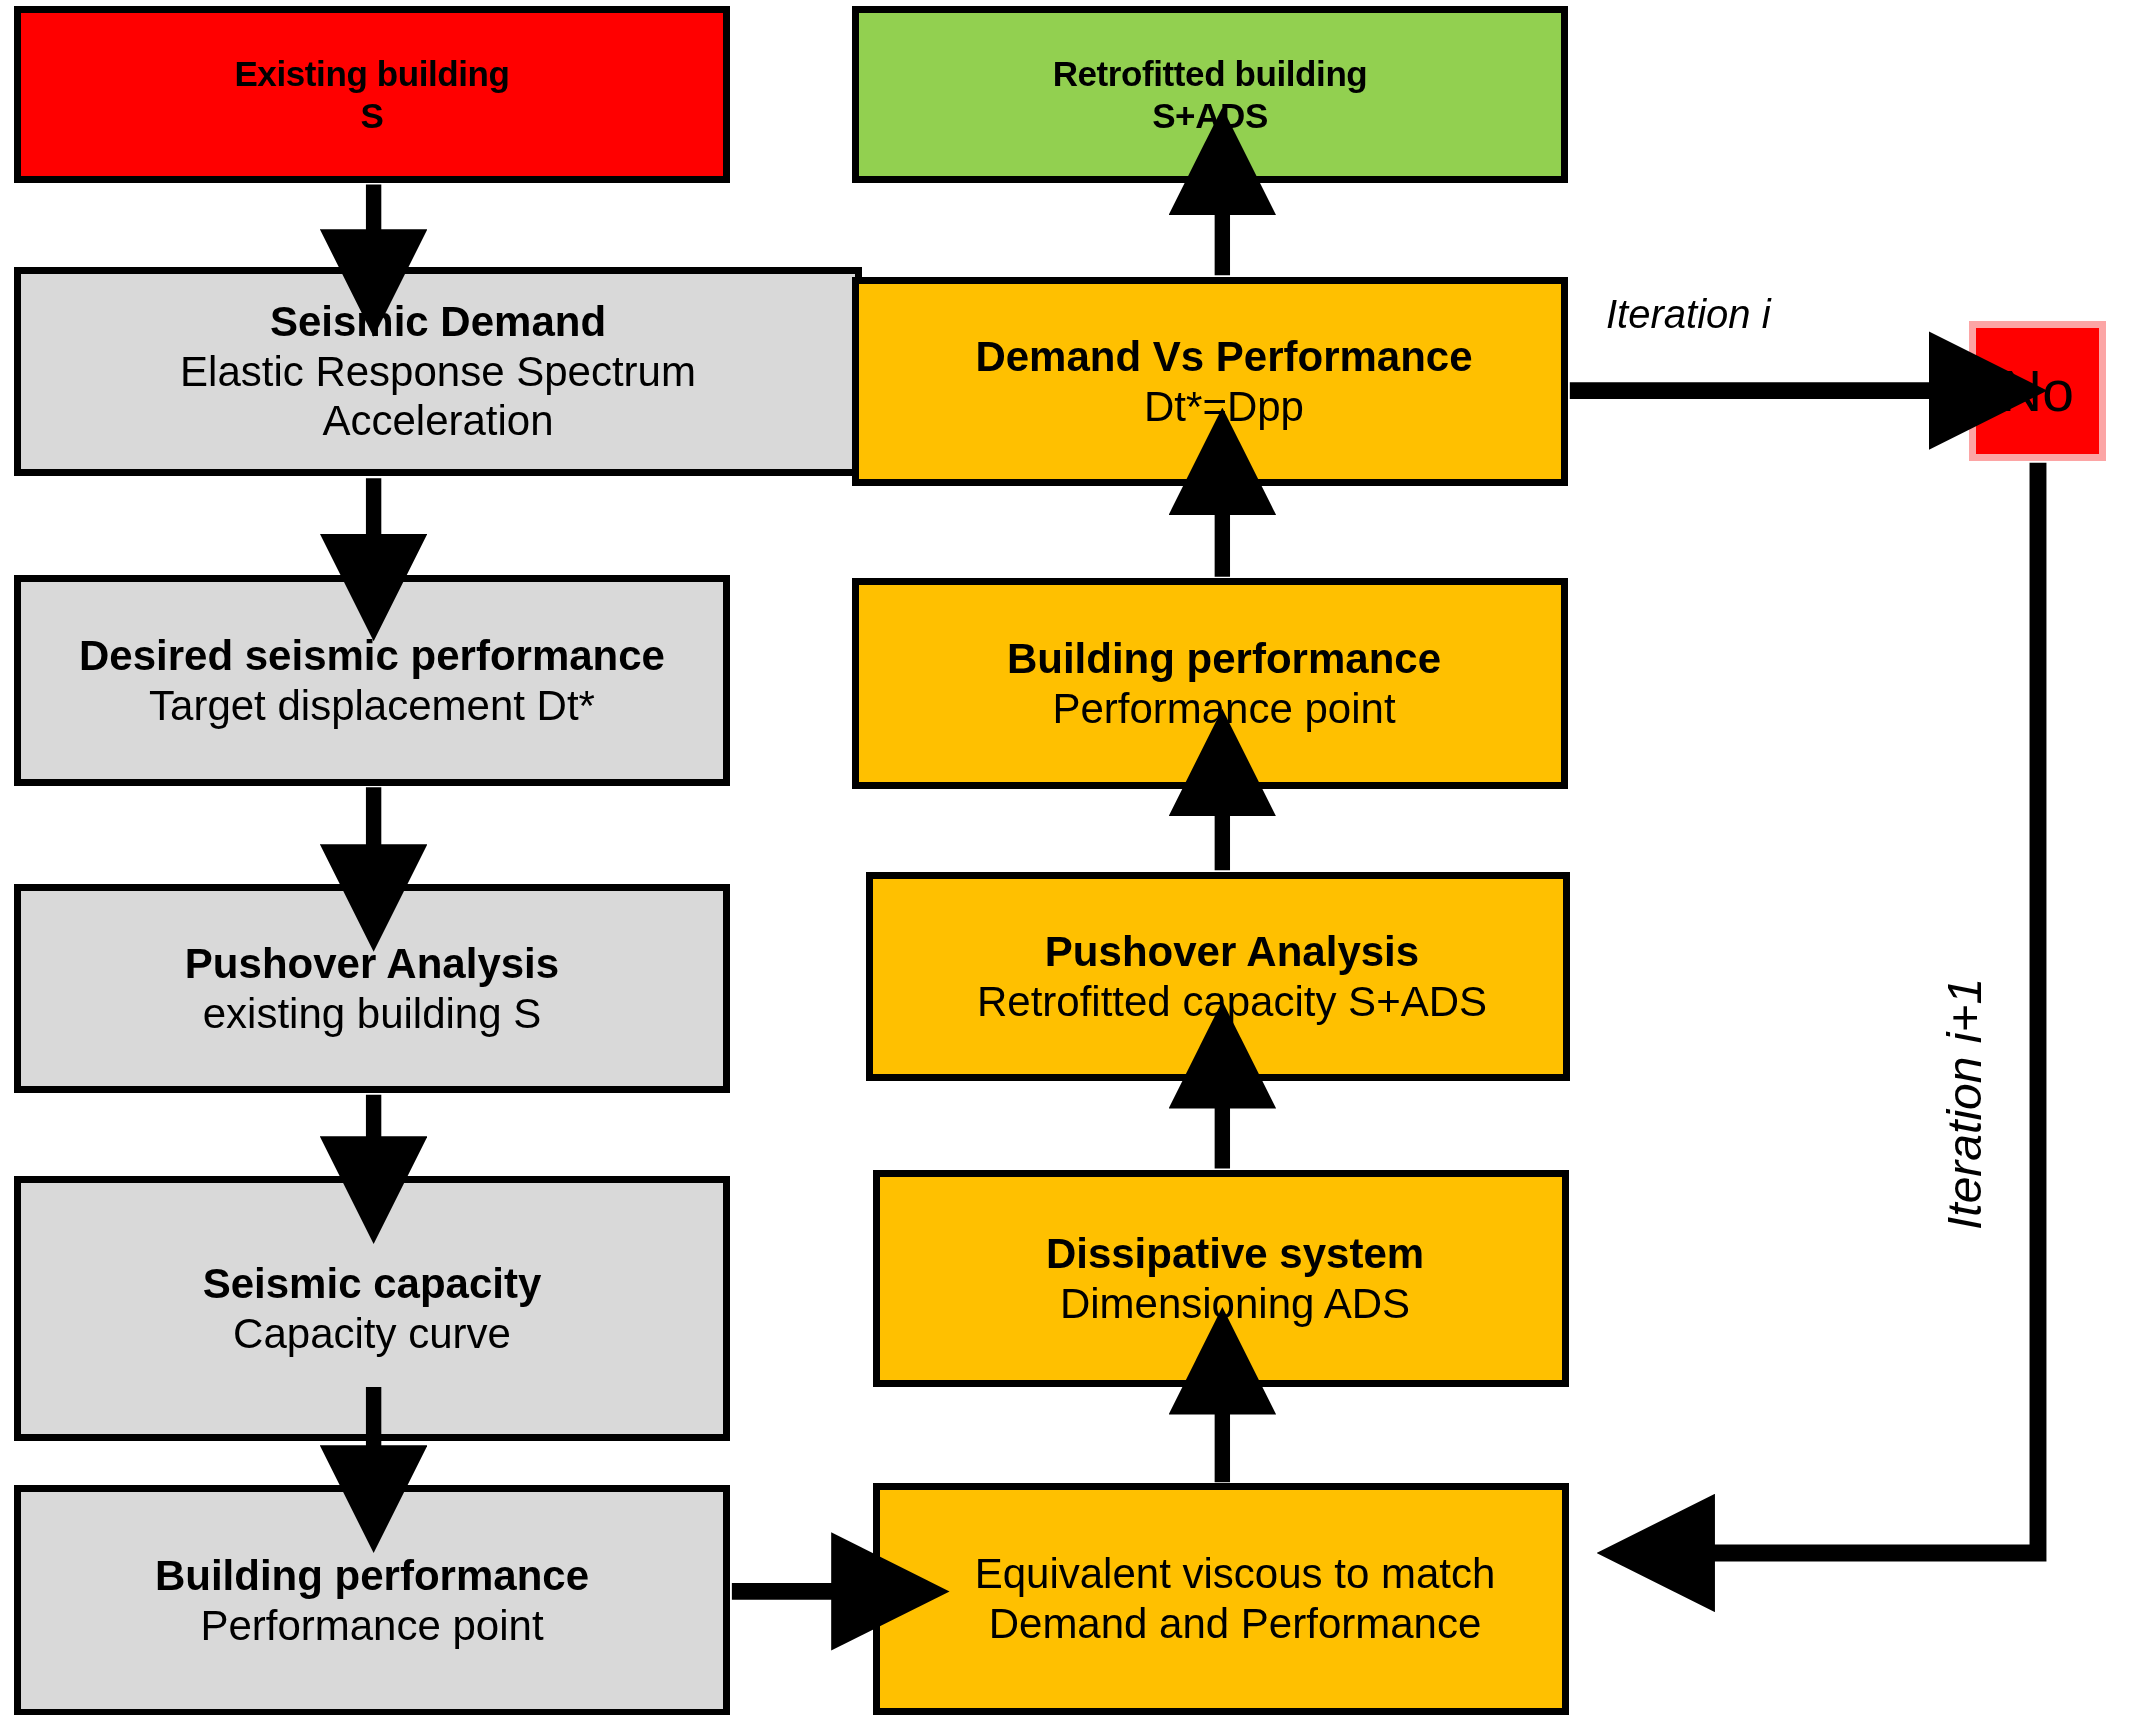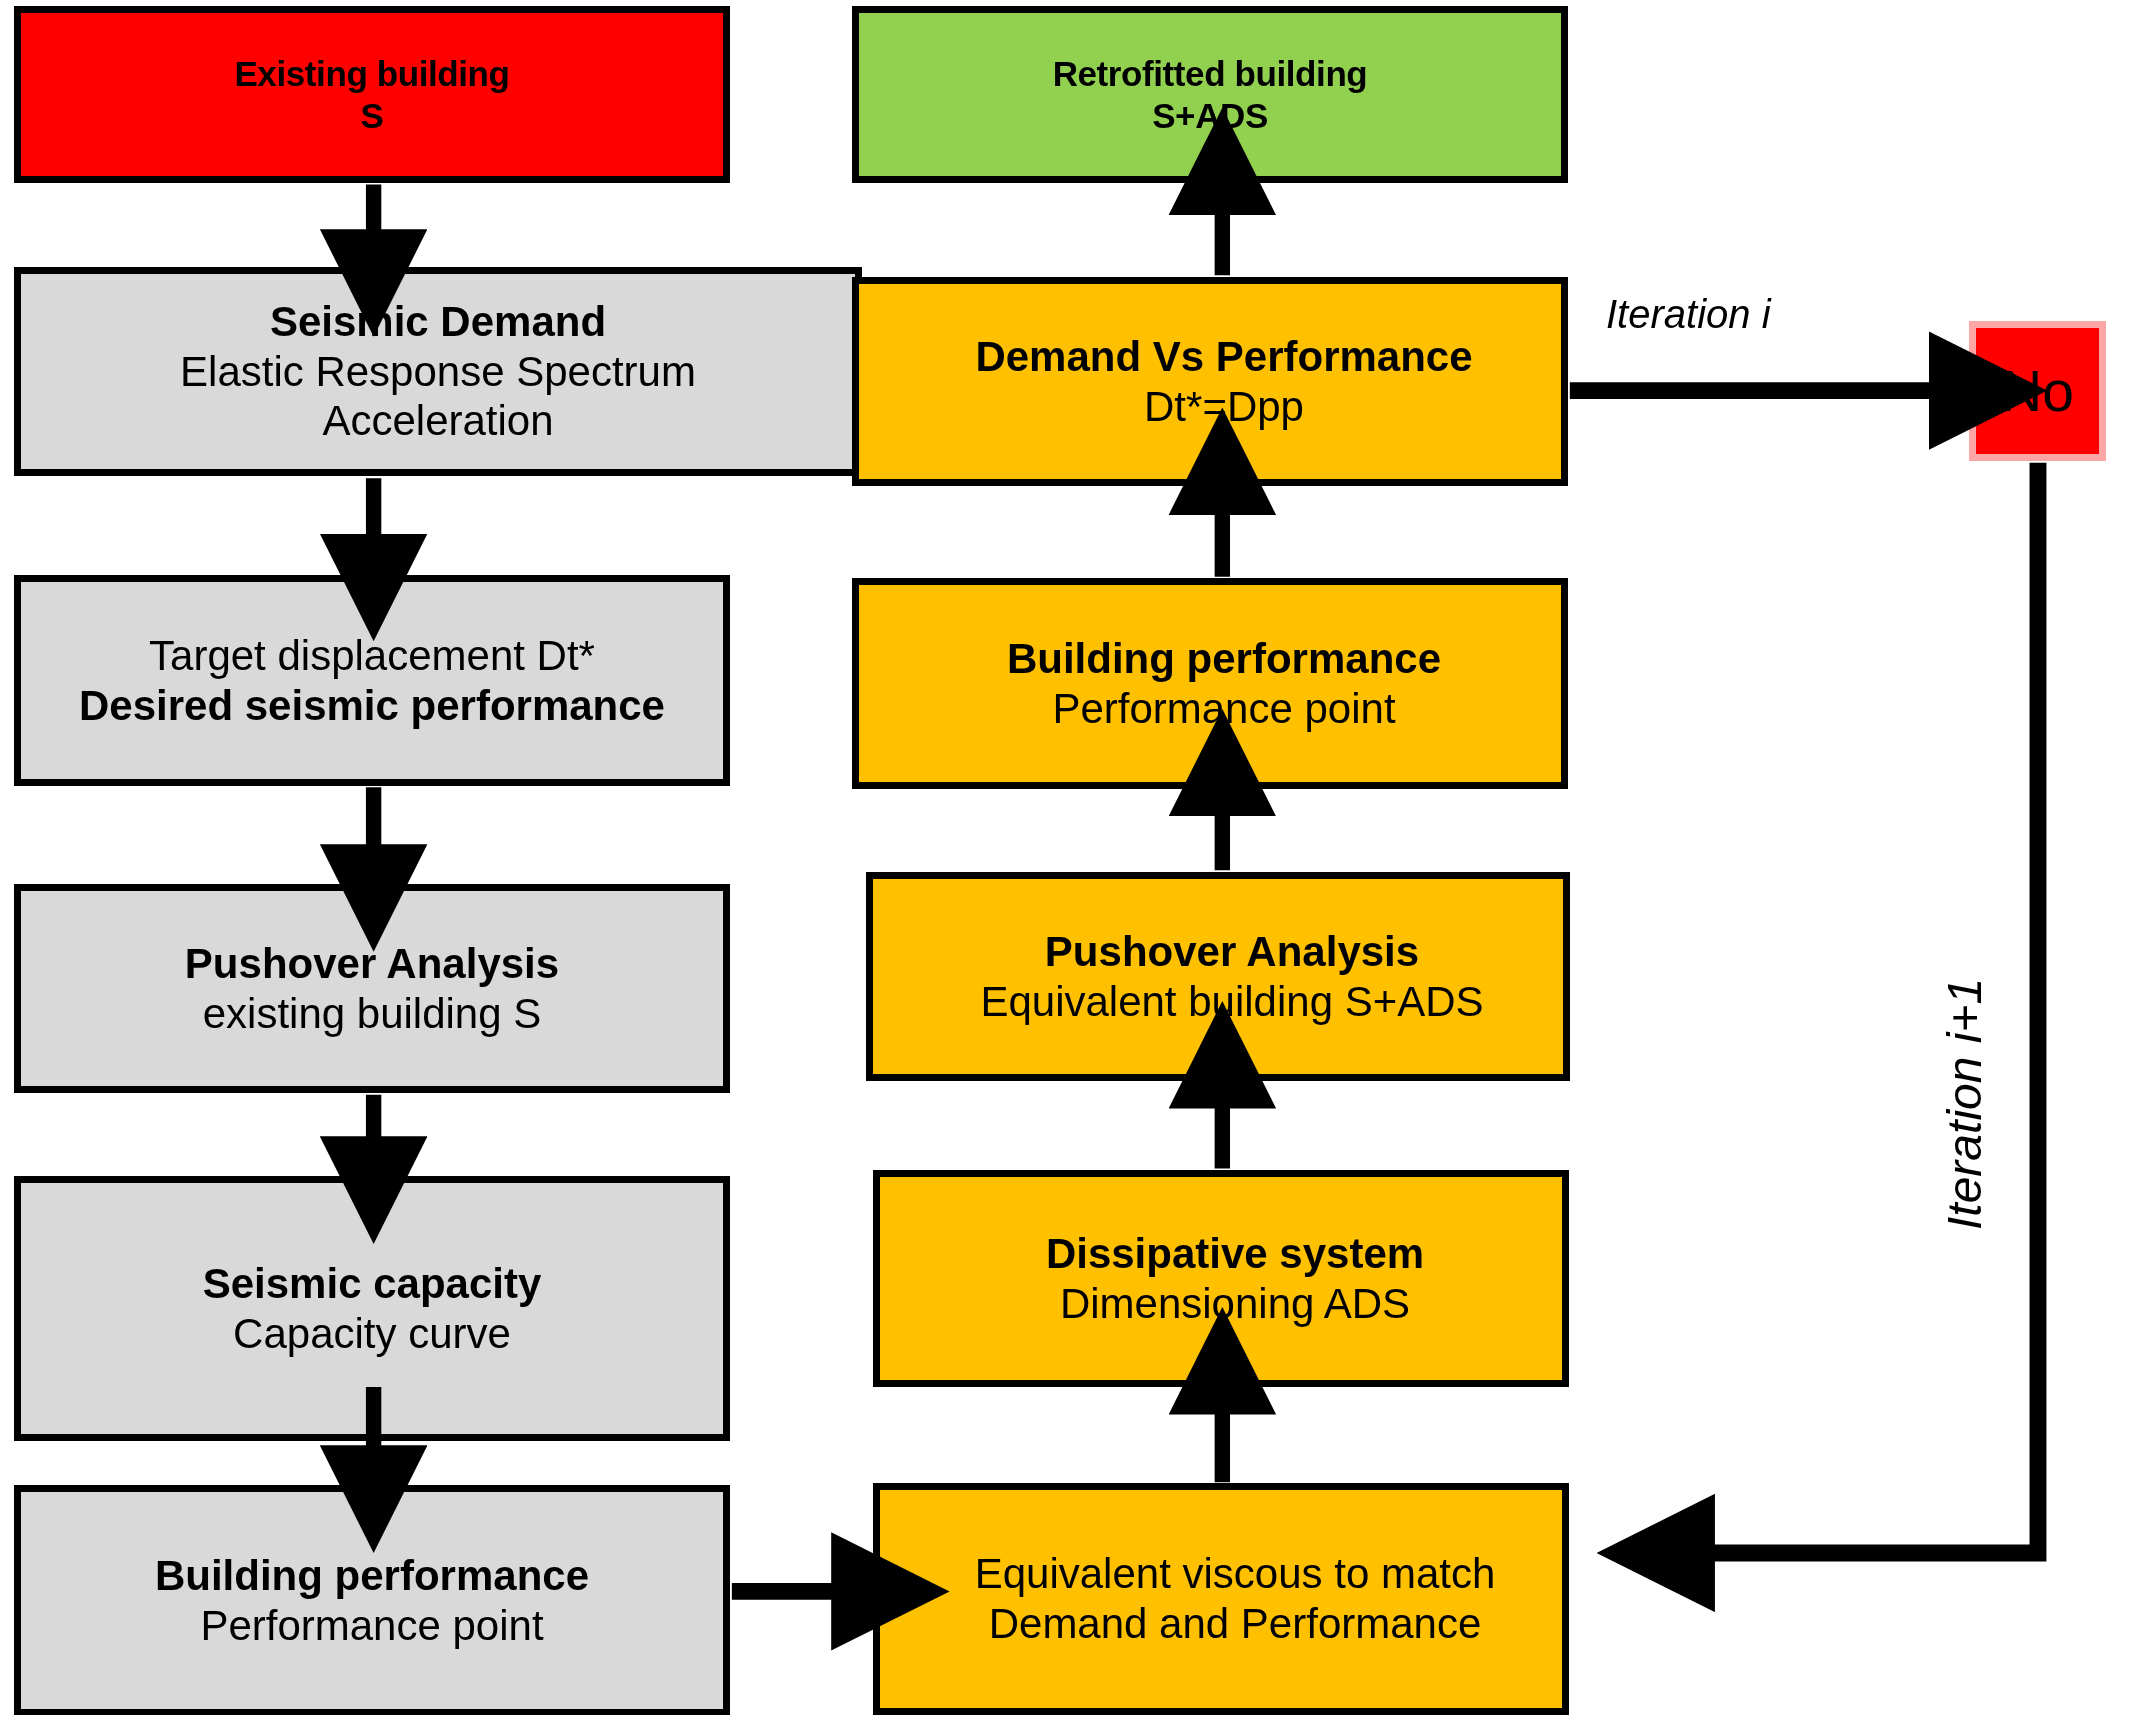--- a/index.html
+++ b/index.html
@@ -49,22 +49,22 @@
     <span class="ln">S</span>
   </div>
 
   <div class="box body-box grey" style="left:14px;top:267px;width:848px;height:209px;">
     <span class="ln b">Seismic Demand</span>
     <span class="ln">Elastic Response Spectrum</span>
     <span class="ln">Acceleration</span>
   </div>
 
   <div class="box body-box grey" style="left:14px;top:575px;width:716px;height:211px;">
+    <span class="ln b">Desired seismic performance</span>
     <span class="ln">Target displacement Dt*</span>
-    <span class="ln b">Desired seismic performance</span>
   </div>
 
   <div class="box body-box grey" style="left:14px;top:884px;width:716px;height:209px;">
     <span class="ln b">Pushover Analysis</span>
     <span class="ln">existing building S</span>
   </div>
 
   <div class="box body-box grey" style="left:14px;top:1176px;width:716px;height:265px;">
     <span class="ln b">Seismic capacity</span>
     <span class="ln">Capacity curve</span>
@@ -85,21 +85,21 @@
     <span class="ln">Dt*=Dpp</span>
   </div>
 
   <div class="box body-box orange" style="left:852px;top:578px;width:716px;height:211px;">
     <span class="ln b">Building performance</span>
     <span class="ln">Performance point</span>
   </div>
 
   <div class="box body-box orange" style="left:866px;top:872px;width:704px;height:209px;">
     <span class="ln b">Pushover Analysis</span>
-    <span class="ln">Equivalent building S+ADS</span>
+    <span class="ln">Retrofitted capacity S+ADS</span>
   </div>
 
   <div class="box body-box orange" style="left:873px;top:1170px;width:696px;height:217px;">
     <span class="ln b">Dissipative system</span>
     <span class="ln">Dimensioning ADS</span>
   </div>
 
   <div class="box body-box orange" style="left:873px;top:1483px;width:696px;height:232px;">
     <span class="ln">Equivalent viscous to match</span>
     <span class="ln">Demand and Performance</span>

